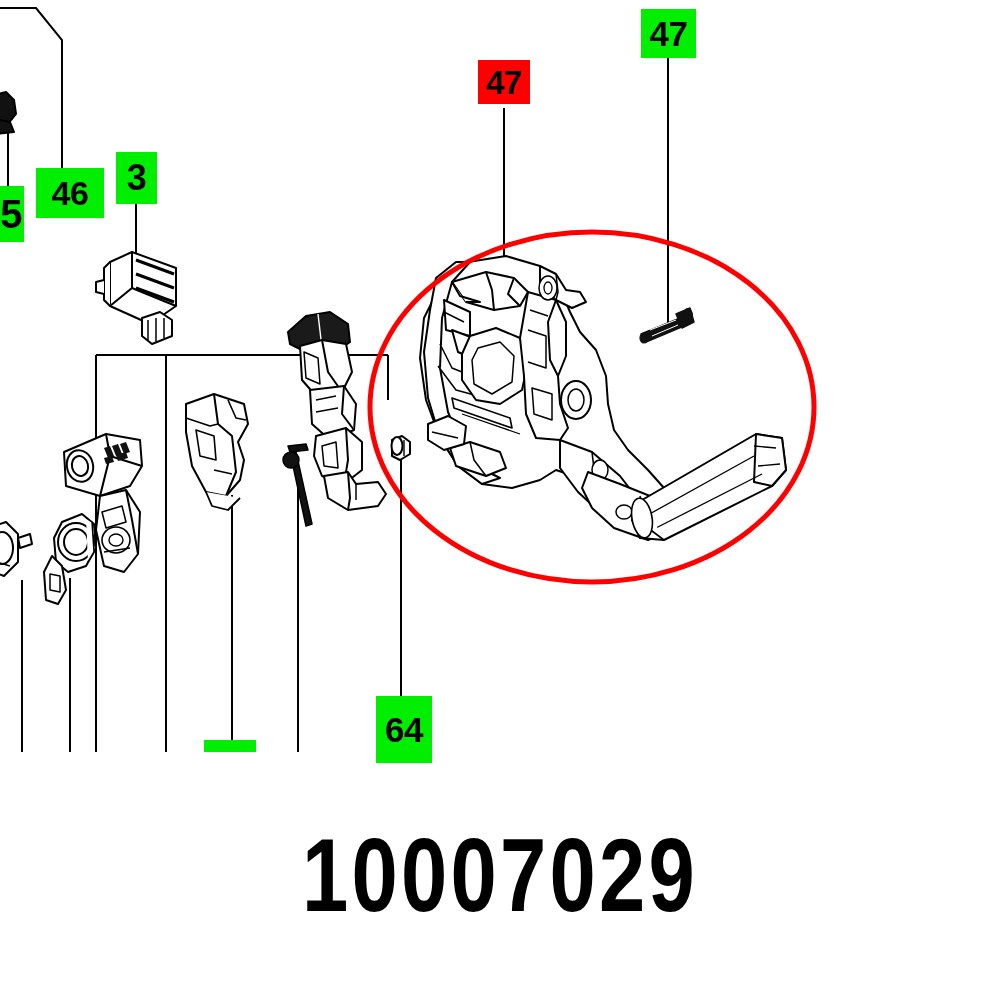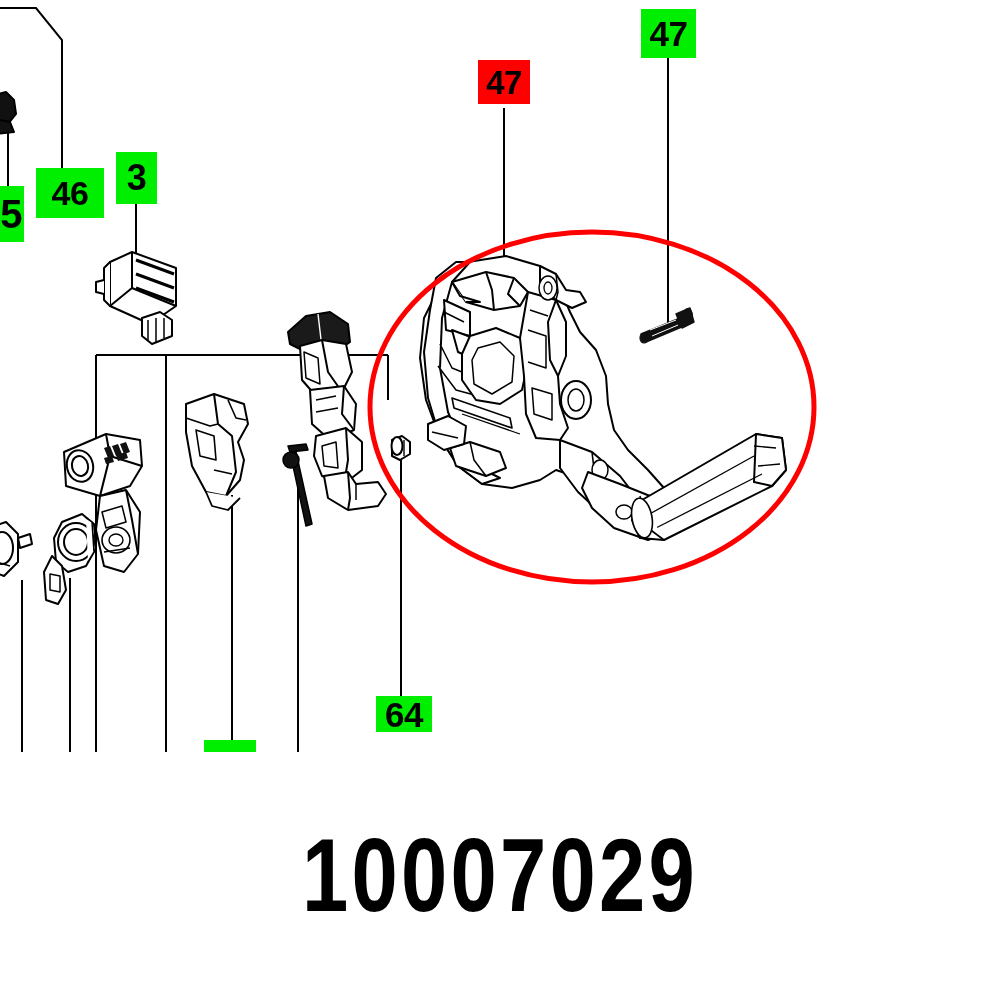--- a/index.html
+++ b/index.html
@@ -308,21 +308,21 @@
     </div>
 
     <div class="callout red" style="left:478px; top:60px; width:52px; height:44px; font-size:33px;">
       <span>47</span>
     </div>
 
     <div class="callout green" style="left:641px; top:9px; width:55px; height:49px; font-size:35px;">
       <span>47</span>
     </div>
 
-    <div class="callout green" style="left:376px; top:696px; width:56px; height:36px; font-size:35px;">
+    <div class="callout green" style="left:376px; top:696px; width:56px; height:67px; font-size:35px;">
       <span>64</span>
     </div>
 
     <div class="callout green" style="left:204px; top:740px; width:52px; height:12px; font-size:0;">
       <span></span>
     </div>
 
   </div>
 
   <div id="part-number">

